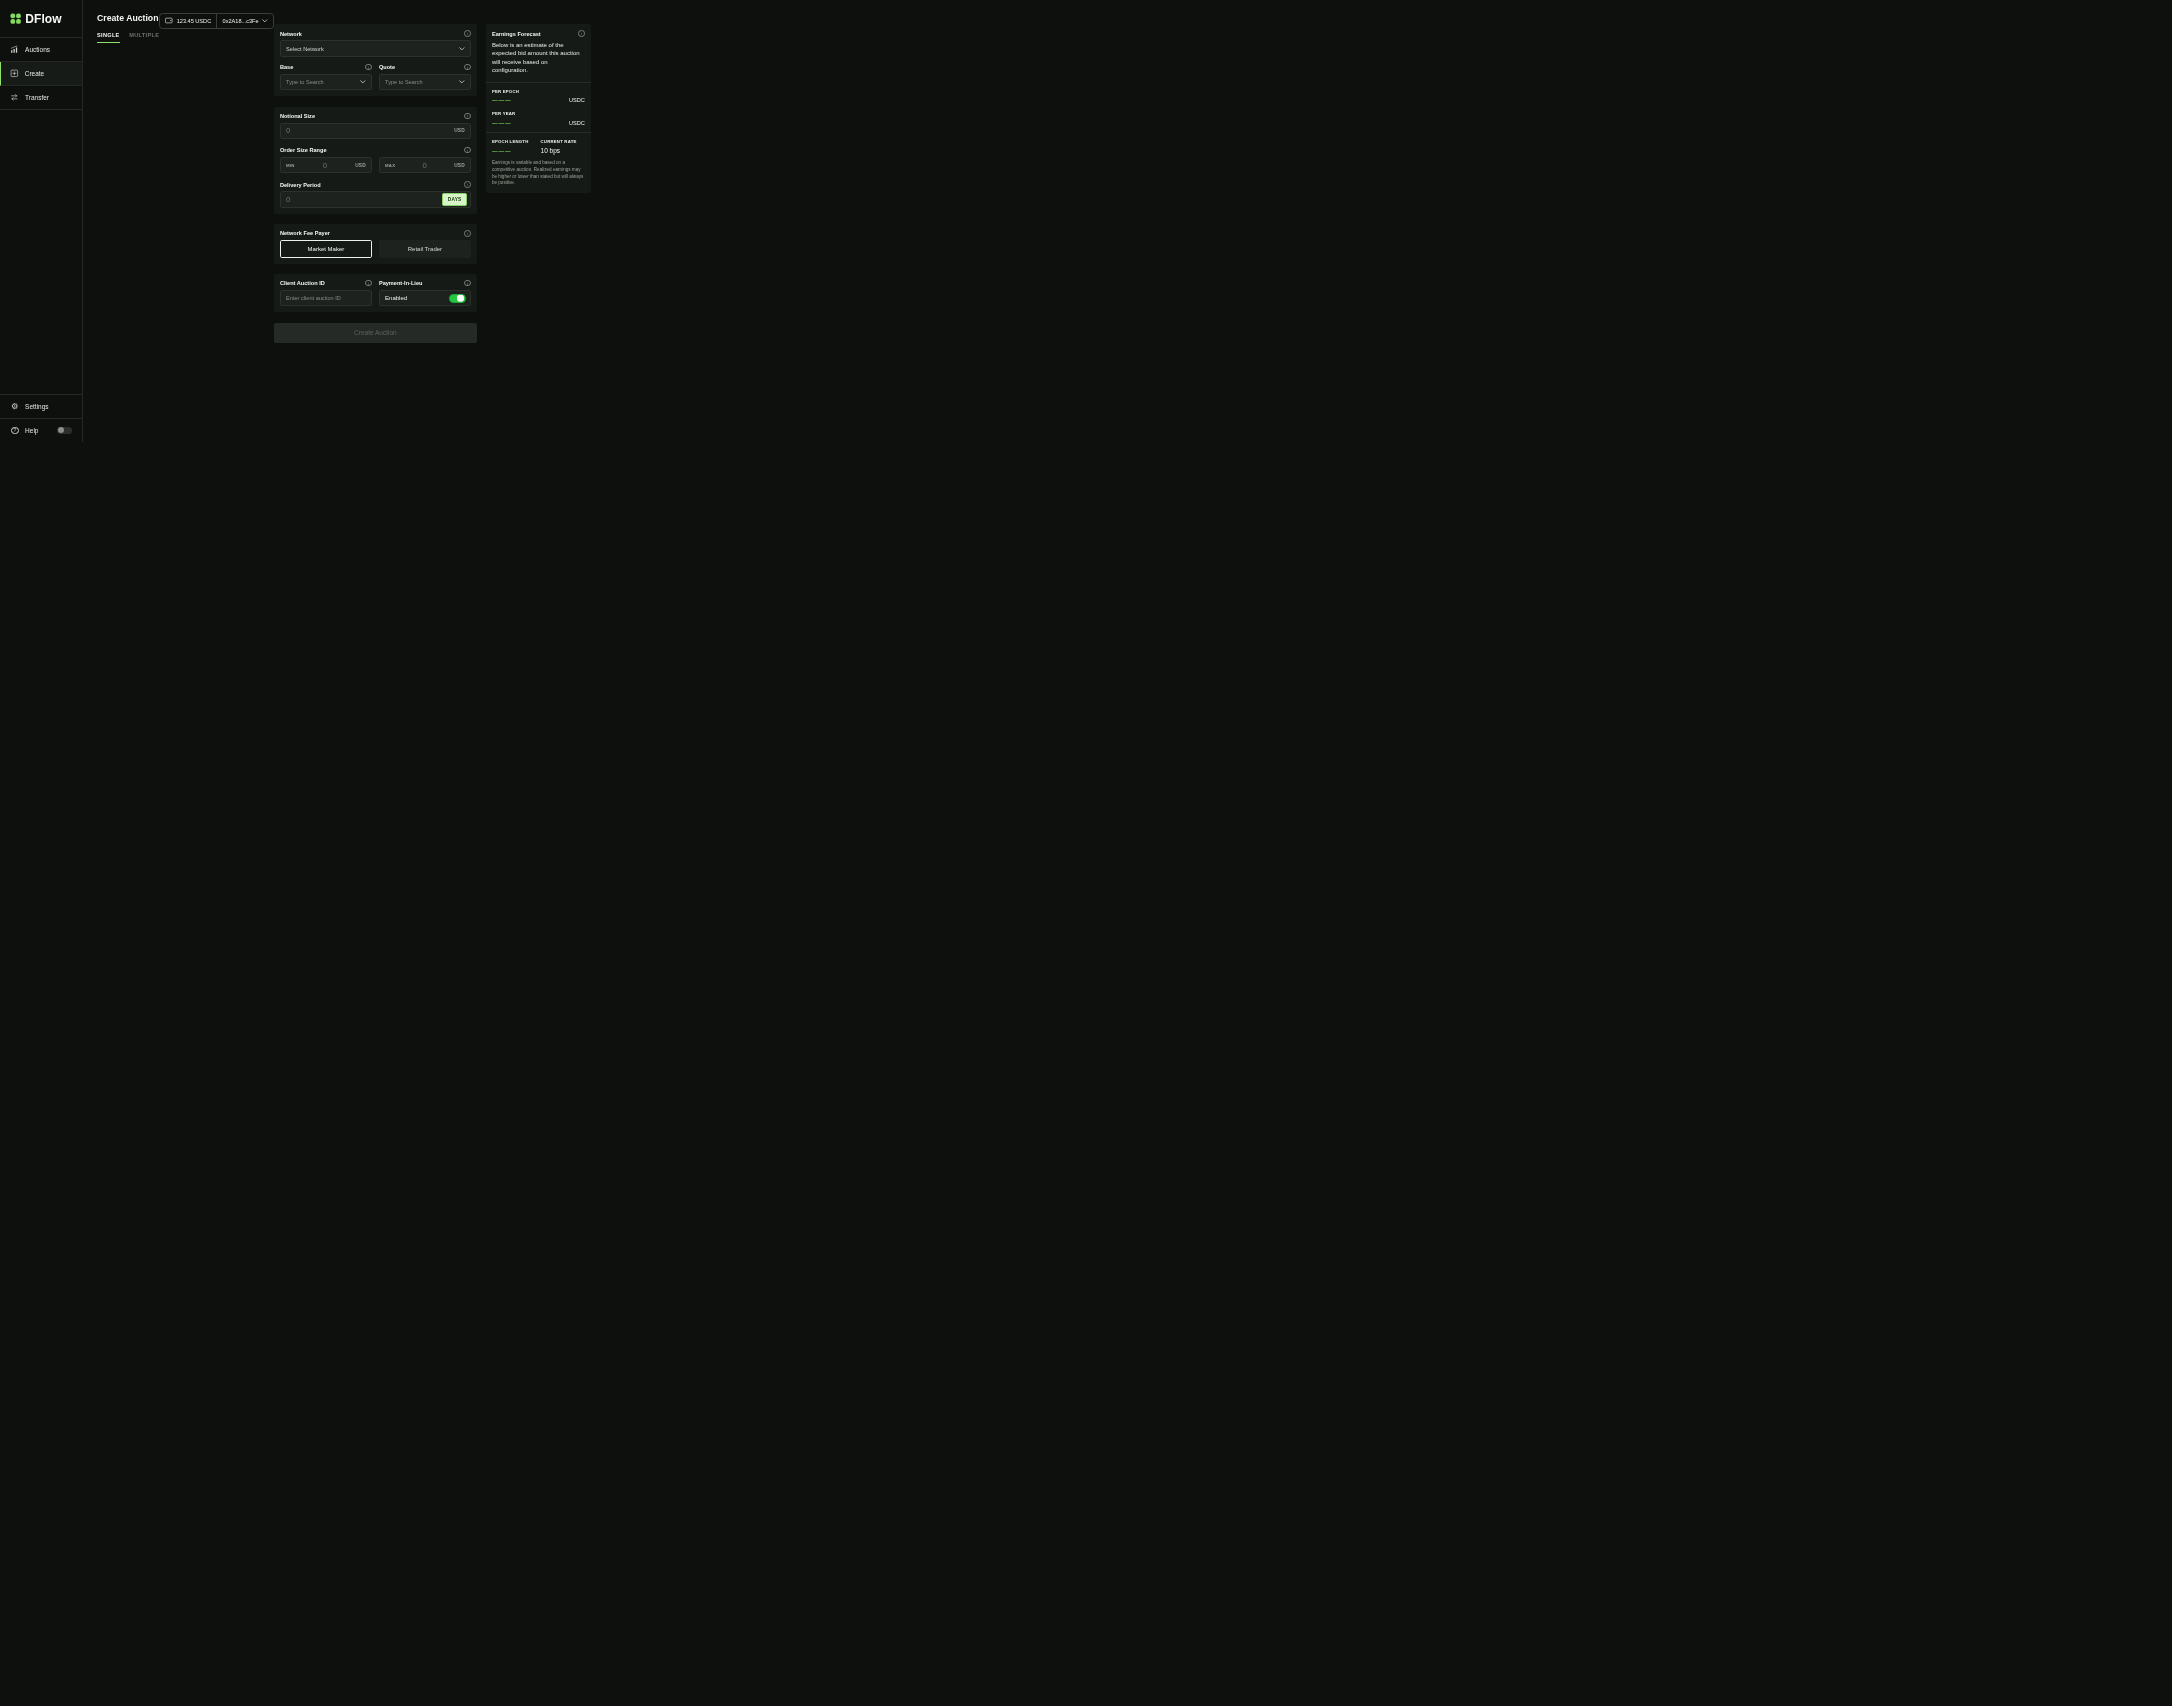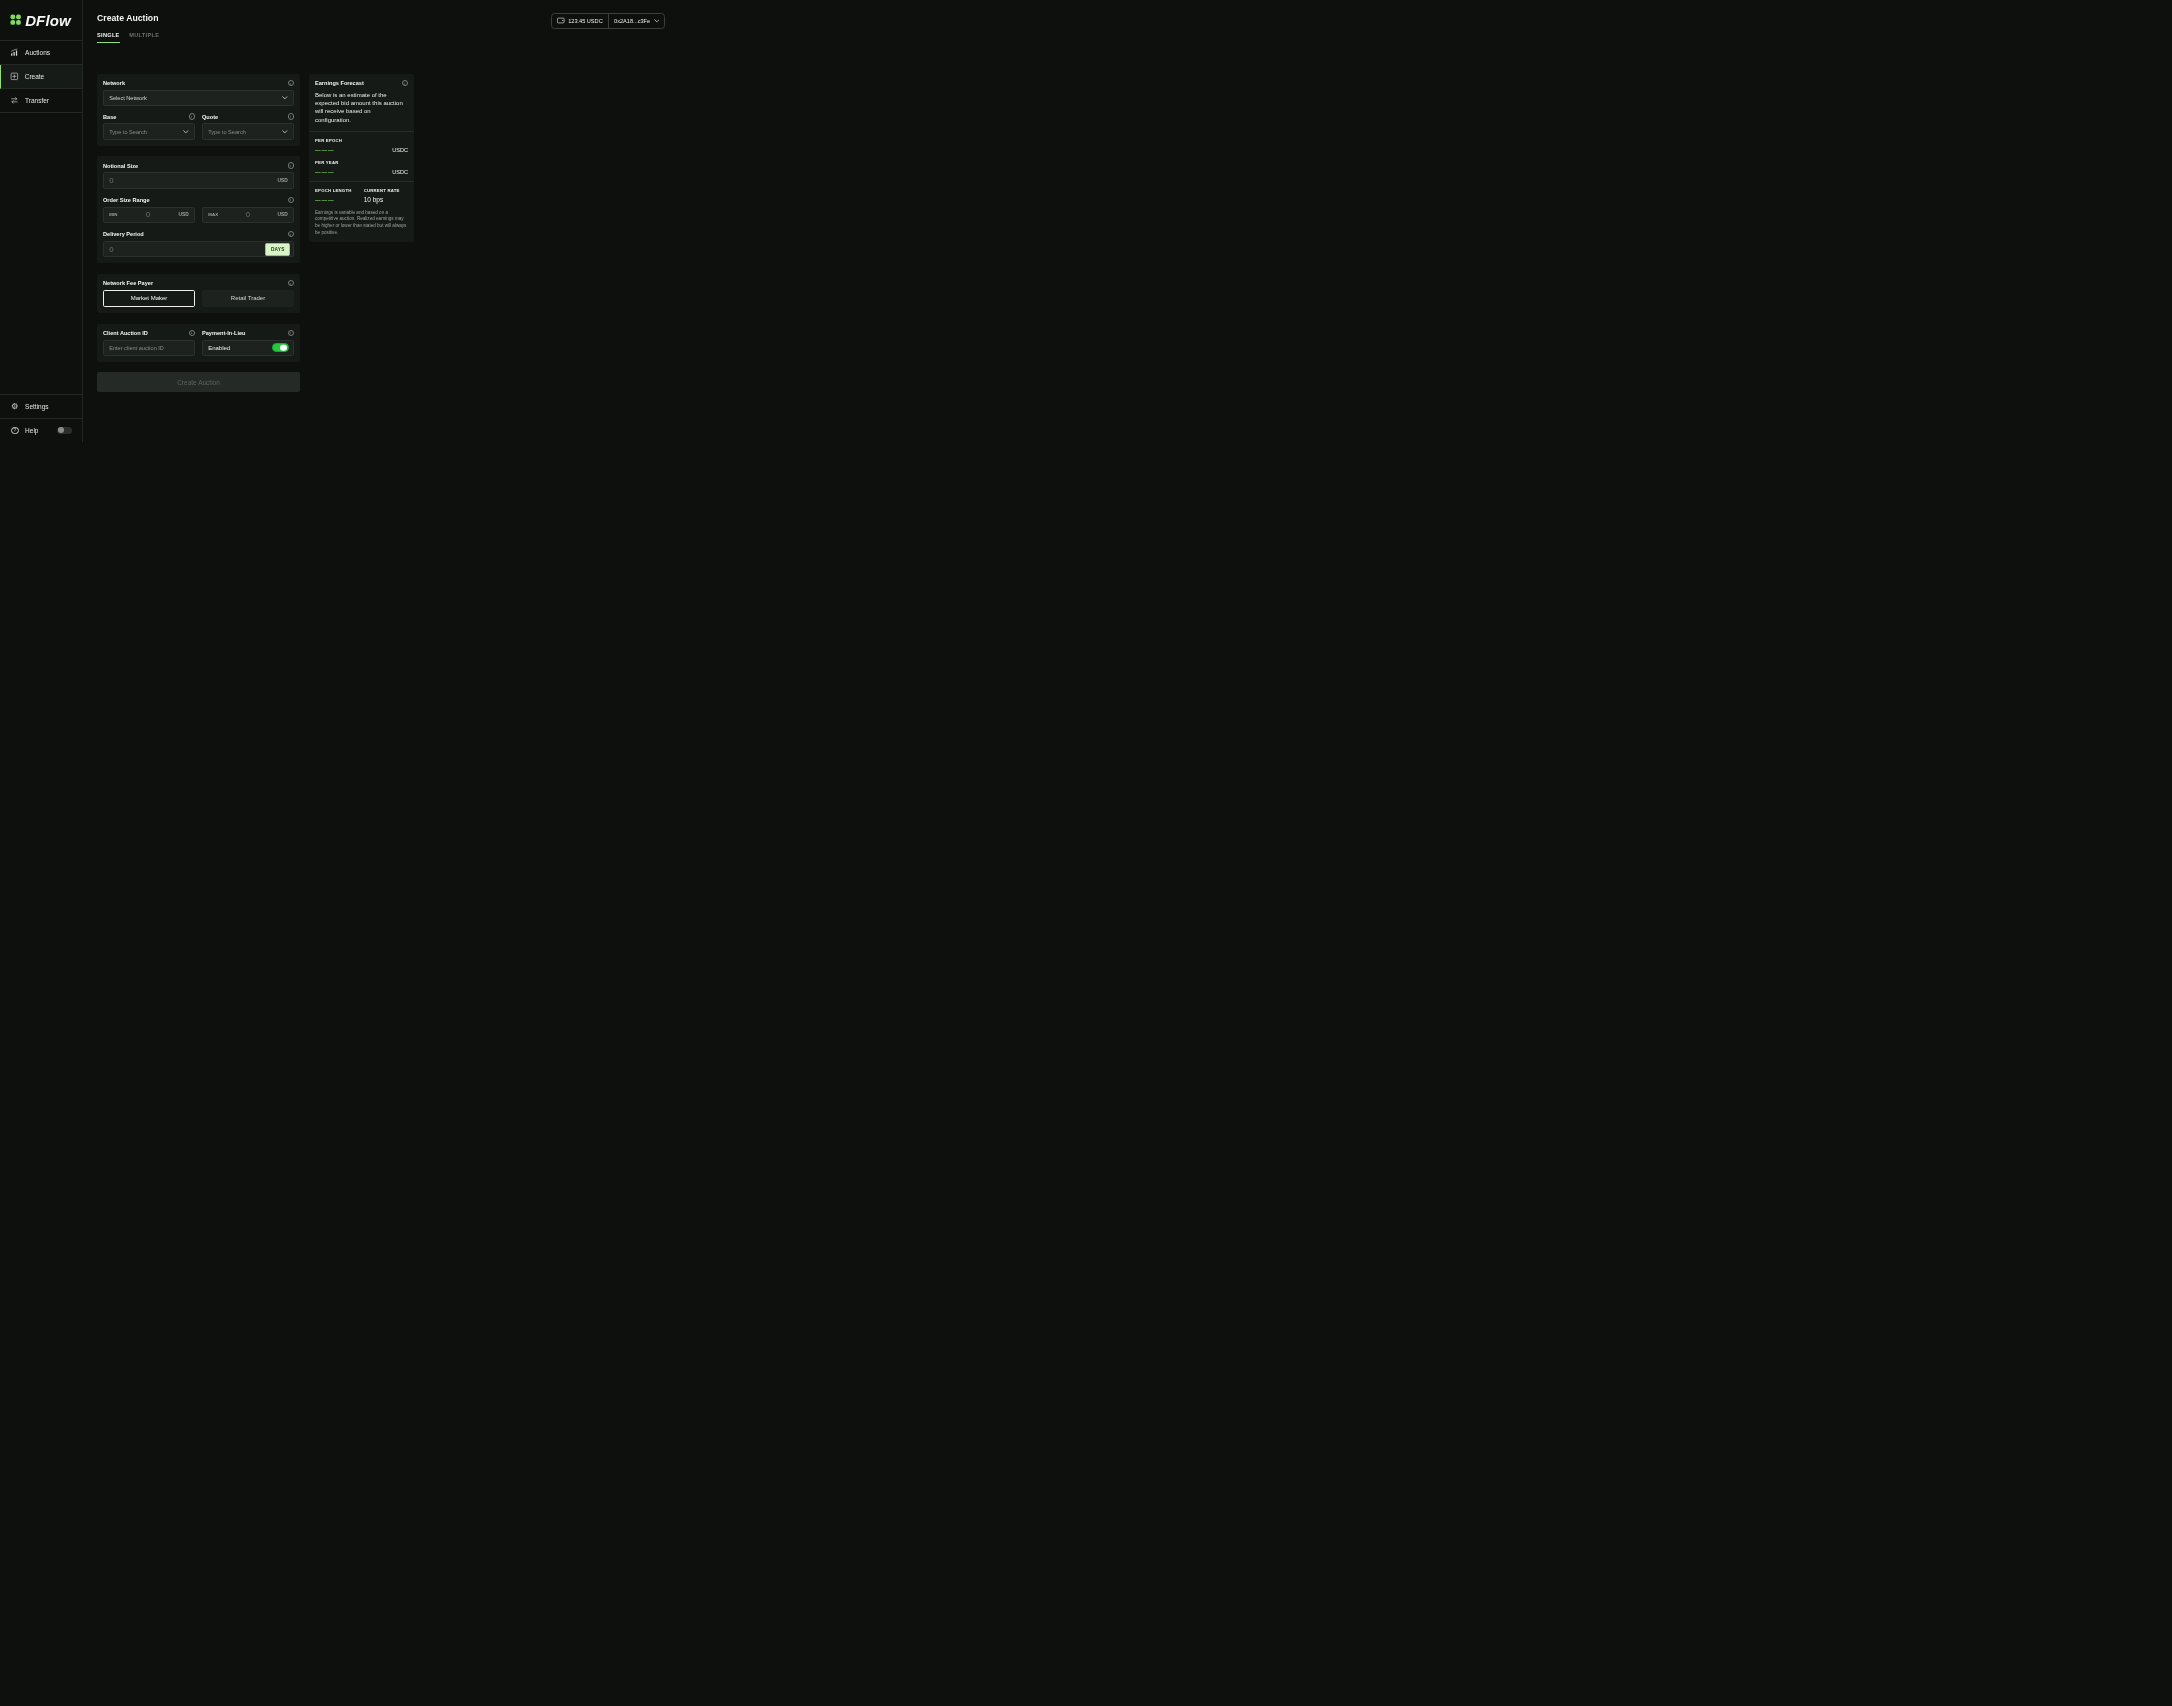--- a/index.html
+++ b/index.html
@@ -22,35 +22,35 @@
   body{
     background:var(--bg);
     font-family:"Liberation Sans",sans-serif;
     color:var(--text);
   }
   .app{display:flex;width:681px;height:442px;overflow:hidden;background:var(--bg);}
 
   
   .sidebar{width:83px;min-width:83px;border-right:0.4px solid var(--divider);display:flex;flex-direction:column;}
   .logo{display:flex;align-items:center;gap:4.3px;padding:12px 9.6px 11.3px;}
-  .logo-text{font-size:15px;font-weight:700;letter-spacing:0.1px;color:#f6f8f6;font-style:italic;}
+  .logo-text{font-size:12px;font-weight:700;letter-spacing:0.1px;color:#f6f8f6;}
   .nav{border-top:0.4px solid var(--divider);}
   .nav-item{display:flex;align-items:center;gap:6px;height:24px;padding:0 10.4px;font-size:6.5px;color:#e2e6e2;cursor:pointer;border-bottom:0.4px solid var(--divider);}
   .nav-item .nav-icon{width:8.7px;display:flex;align-items:center;justify-content:center;color:#cfd4cf;flex:none;}
   .nav-item.active{background:#171b17;border-left:1.3px solid var(--accent);padding-left:9px;}
   .sidebar-bottom{margin-top:auto;}
   .sidebar-bottom .nav-item{border-top:0.4px solid var(--divider);border-bottom:none;}
   .gear-glyph{font-size:8.3px;line-height:1;color:#cfd4cf;}
   .circle-q{width:7.8px;height:7.8px;border:0.6px solid #cfd4cf;border-radius:50%;display:flex;align-items:center;justify-content:center;font-size:4.8px;color:#cfd4cf;}
   .circle-q::before{content:"?";}
   .mini-toggle{width:14.8px;height:7.8px;border-radius:3.9px;background:#2c302c;margin-left:auto;position:relative;cursor:pointer;flex:none;}
   .mini-toggle .knob{position:absolute;left:0.9px;top:0.9px;width:6px;height:6px;border-radius:50%;background:#8a8f8a;}
 
   
-  .main{flex:1;display:flex;flex-direction:column;padding:13px 15.6px 0 14px;overflow:hidden;position:relative;gap:20px;}
+  .main{flex:1;display:flex;flex-direction:row;padding:13px 15.6px 0 14px;overflow:hidden;position:relative;}
   .topbar{display:flex;justify-content:space-between;align-items:flex-start;}
   h1{margin:0;font-size:8.7px;font-weight:600;color:#f4f6f4;}
   .tabs{display:flex;gap:9.6px;margin-top:8.7px;}
   .tab{font-size:5.6px;letter-spacing:0.3px;color:#6d726d;padding-bottom:3.9px;cursor:pointer;font-weight:600;}
   .tab.active{color:#f2f5f2;border-bottom:0.9px solid var(--accent);}
 
   .wallet{display:flex;align-items:center;border:0.4px solid #3a3f3a;border-radius:3.5px;height:15.6px;font-size:5.6px;color:var(--text);overflow:hidden;background:transparent;}
   .wallet-seg{display:flex;align-items:center;gap:3.5px;padding:0 5.2px;height:100%;cursor:pointer;}
   .wallet-seg + .wallet-seg{border-left:0.4px solid #3a3f3a;}
 

